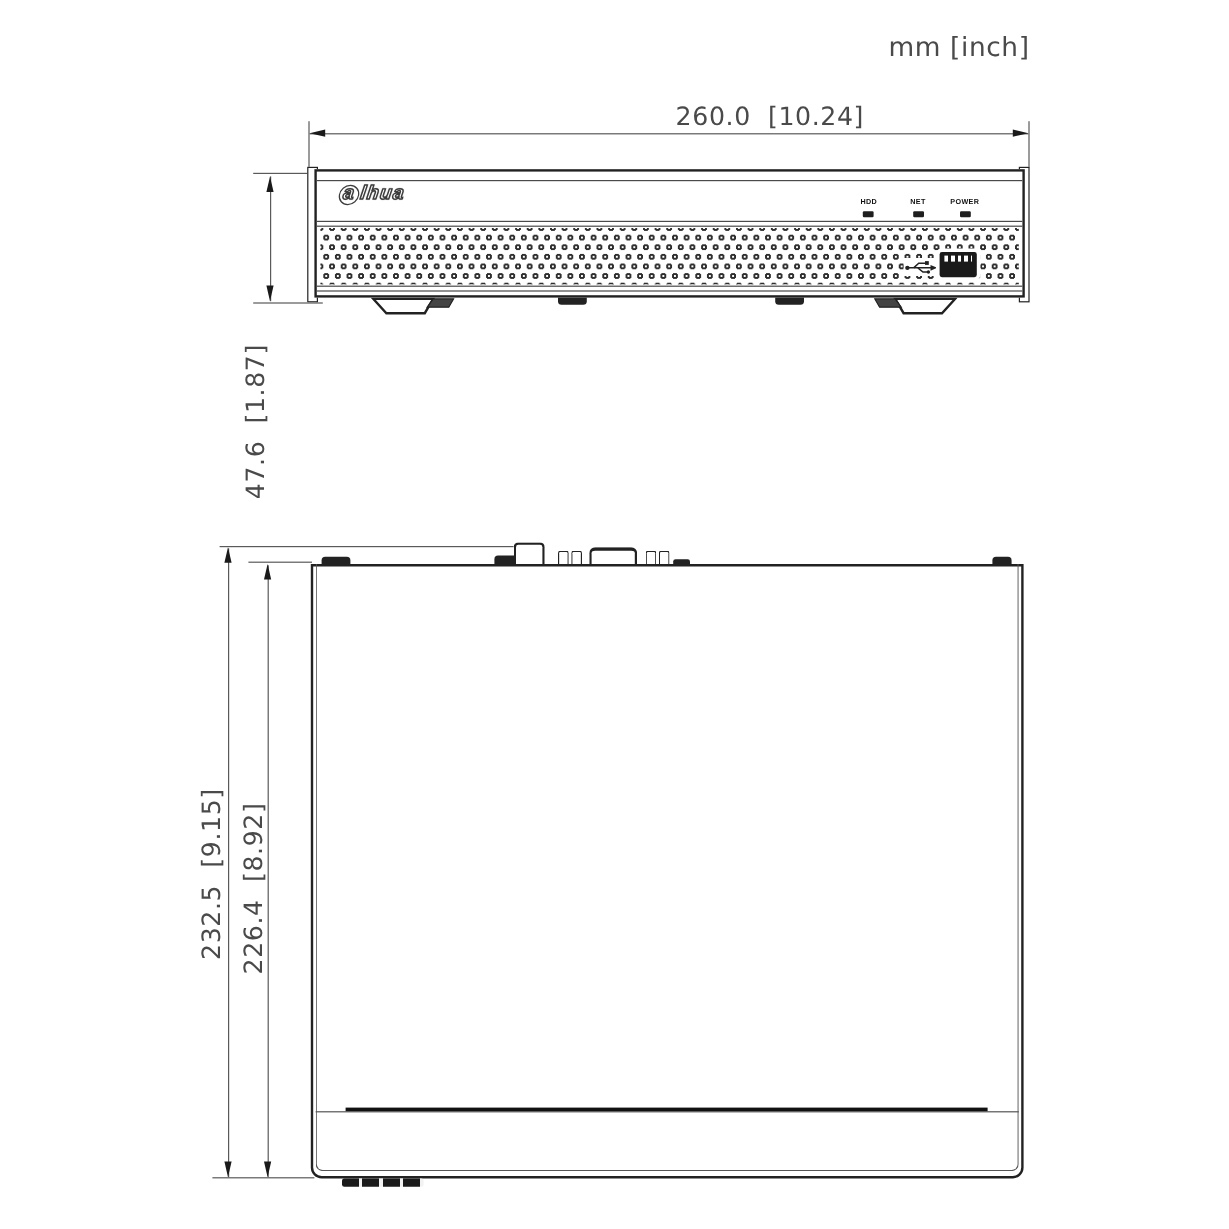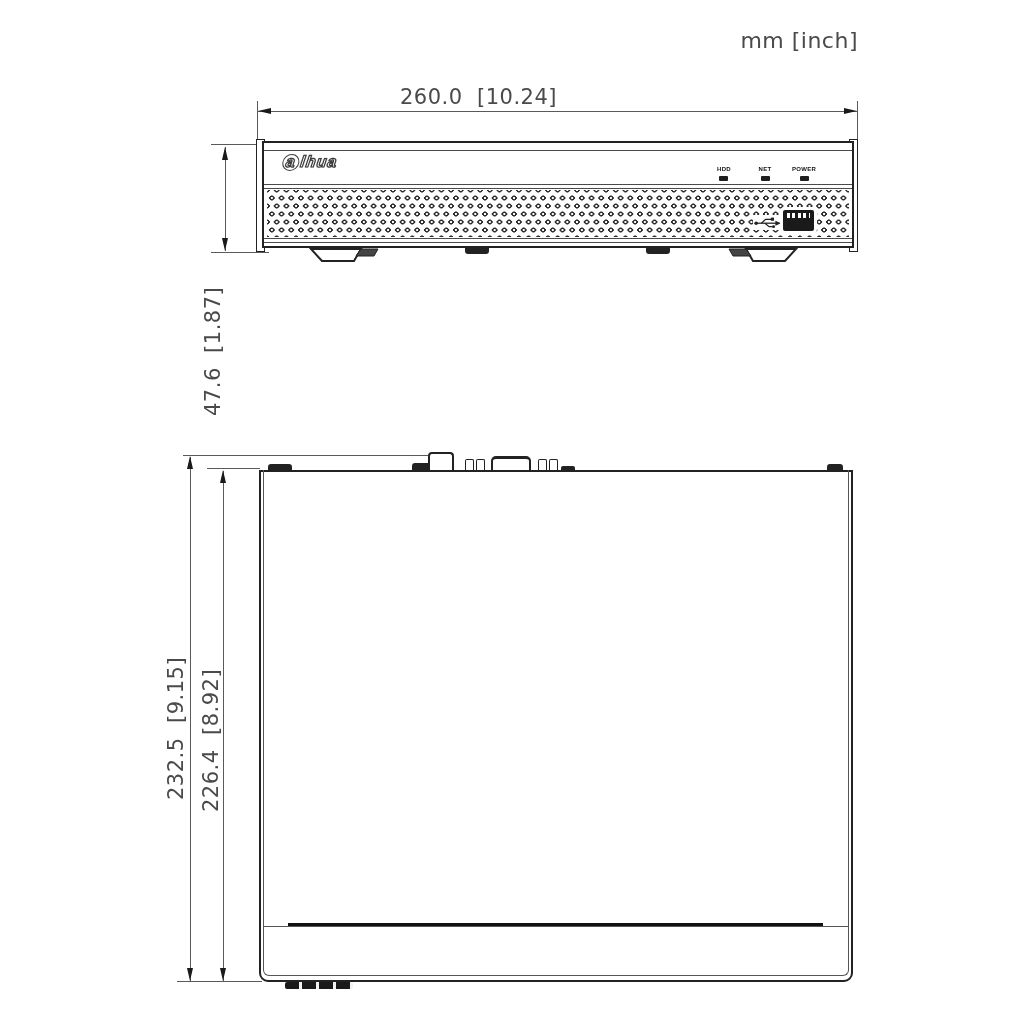--- a/index.html
+++ b/index.html
@@ -7,21 +7,21 @@
   .canvas {
     position:relative; width:1024px; height:1024px; background:#ffffff;
     font-family:"Liberation Sans", sans-serif; overflow:hidden;padding-left:12px;
   }
   .abs { position:absolute; }
   
   .dim-text {
     position:absolute; color:#4a4a4a; font-size:21px; letter-spacing:0.5px;
     font-family:"DejaVu Sans", sans-serif; white-space:nowrap;
   }
-  .dim-text.center { text-align:left; }
+  .dim-text.center { text-align:right; }
   .rot { transform:rotate(-90deg); transform-origin:top left; }
   .ext-h { position:absolute; height:1px; background:#5a5a5a; }
   .ext-v { position:absolute; width:1px; background:#5a5a5a; }
   .dim-line-h { position:absolute; height:1px; background:#5a5a5a; }
   .dim-line-v { position:absolute; width:1px; background:#5a5a5a; }
   .arr { position:absolute; width:0; height:0; }
   .arr-left  { border-top:3.5px solid transparent; border-bottom:3.5px solid transparent; border-right:13px solid #1a1a1a; }
   .arr-right { border-top:3.5px solid transparent; border-bottom:3.5px solid transparent; border-left:13px solid #1a1a1a; }
   .arr-up    { border-left:3.5px solid transparent; border-right:3.5px solid transparent; border-bottom:13px solid #1a1a1a; }
   .arr-down  { border-left:3.5px solid transparent; border-right:3.5px solid transparent; border-top:13px solid #1a1a1a; }

